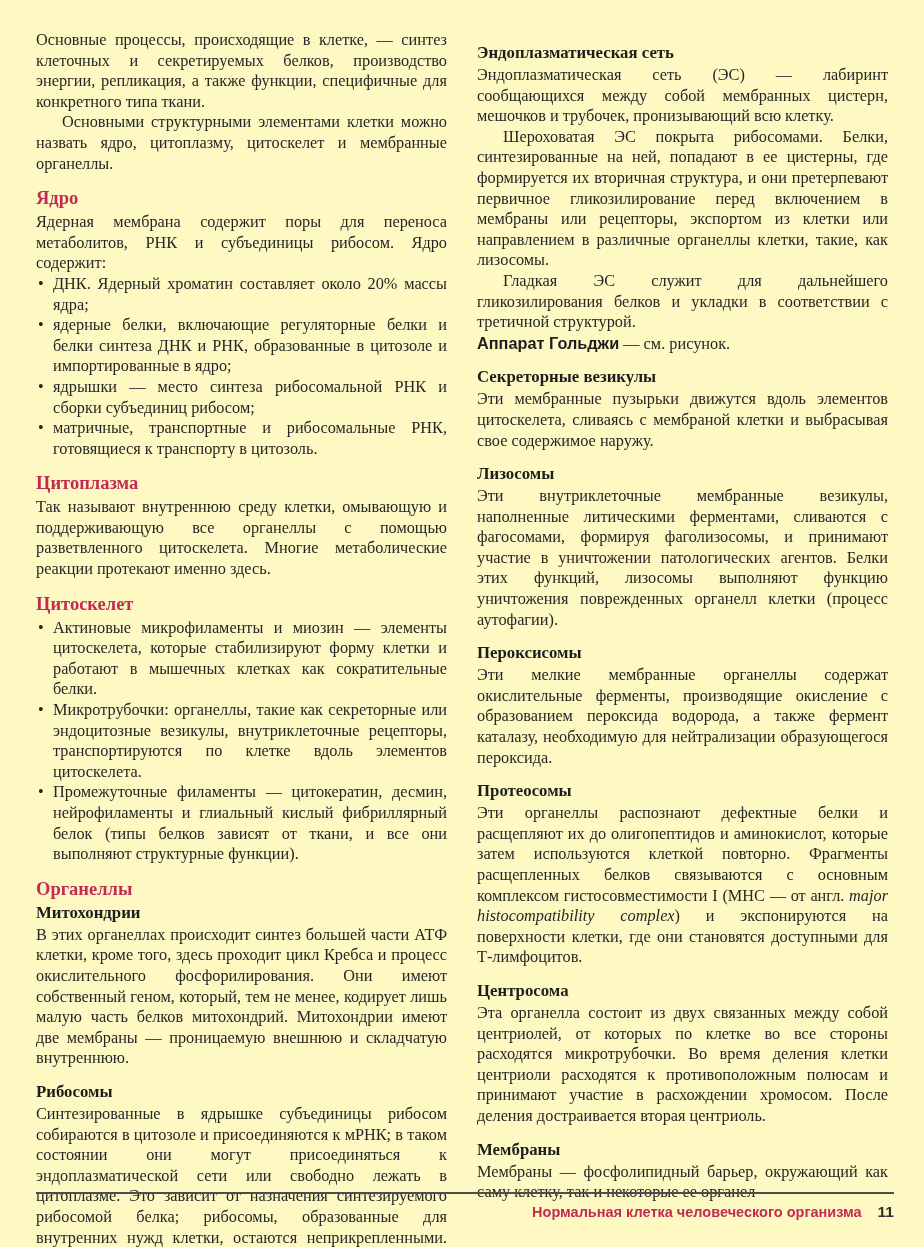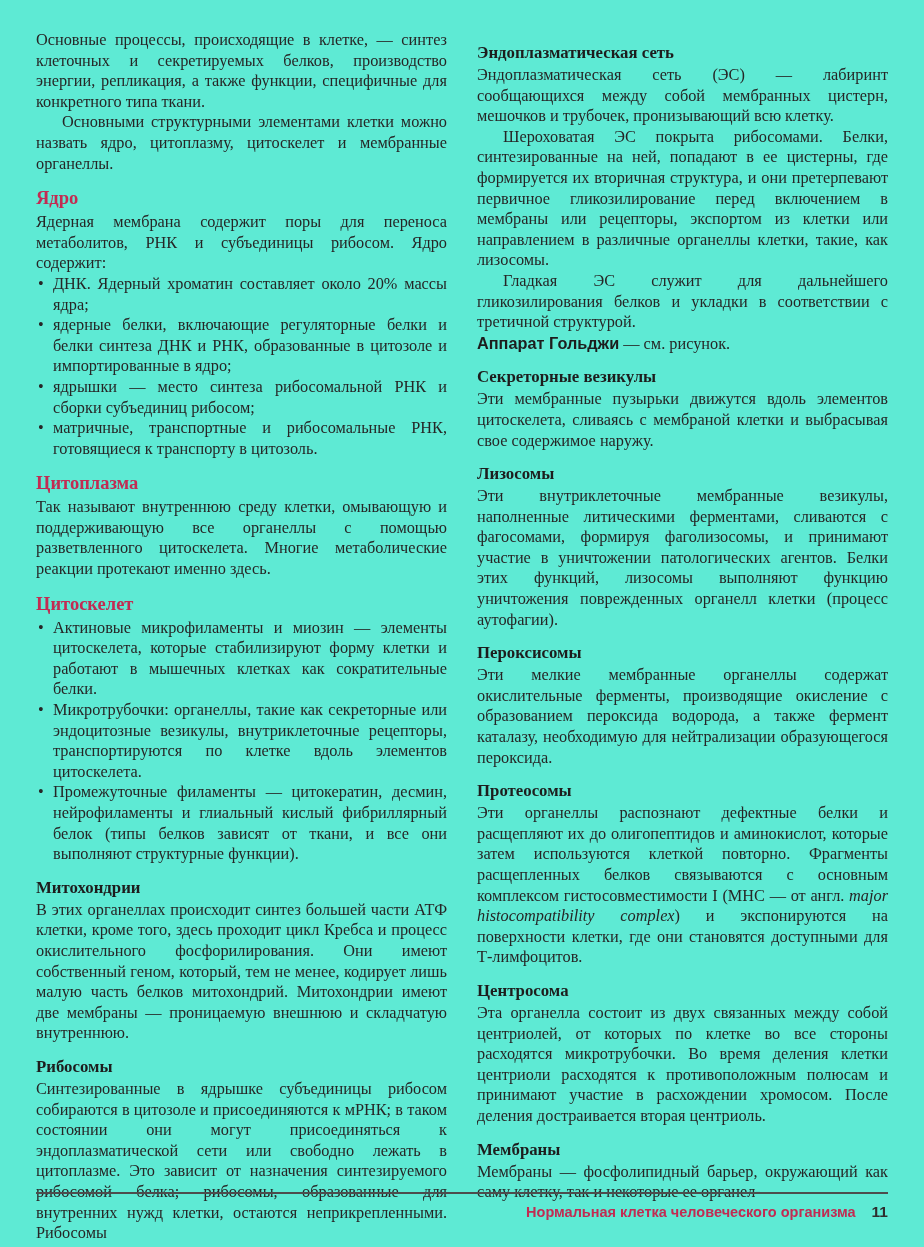--- a/index.html
+++ b/index.html
@@ -4,21 +4,21 @@
 <style>
   :root{
     --heading-red:#c22b52;
     --text:#262626;
     --rule:#4d4d4d;
   }
   html,body{margin:0;padding:0;background:#ffffff;}
   .page{
     position:relative;
     width:924px;height:1247px;
-    background:#5eead4;
+    background:#fef9c3;
     box-sizing:border-box;
     padding:30px 36px 0 36px;
     font-family:"Liberation Serif","DejaVu Serif",serif;
     color:var(--text);
     overflow:hidden;
   }
   .columns{display:flex;gap:30px;}
   .col{width:411px;}
   .col p{
     margin:0;
@@ -51,21 +51,21 @@
   }
   ul.bullets li::before{
     content:"\2022";
     position:absolute;left:2px;top:0;
     color:var(--text);
   }
   .run-i{font-style:italic;}
   .run-bs{font-family:"Liberation Sans","DejaVu Sans",sans-serif;font-weight:bold;color:#1d1d1d;}
   .footer{
     position:absolute;
-    left:36px;right:36px;bottom:26px;
+    left:36px;right:30px;bottom:26px;
   }
   .footer-rule{height:2px;background:var(--rule);}
   .footer-line{
     margin-top:9px;
     text-align:right;
     font-family:"Liberation Sans","DejaVu Sans",sans-serif;
     font-weight:bold;
     font-size:14.5px;
   }
   .footer-title{color:var(--heading-red);}
@@ -88,20 +88,21 @@
           <li>матричные, транспортные и рибосомальные РНК, готовящиеся к транспорту в цитозоль.</li>
         </ul>
         <div class="heading red">Цитоплазма</div>
         <p>Так называют внутреннюю среду клетки, омывающую и поддерживающую все органеллы с помощью разветвленного цитоскелета. Многие метаболические реакции протекают именно здесь.</p>
         <div class="heading red">Цитоскелет</div>
         <ul class="bullets">
           <li>Актиновые микрофиламенты и миозин — элементы цитоскелета, которые стабилизируют форму клетки и работают в мышечных клетках как сократительные белки.</li>
           <li>Микротрубочки: органеллы, такие как секреторные или эндоцитозные везикулы, внутриклеточные рецепторы, транспортируются по клетке вдоль элементов цитоскелета.</li>
           <li>Промежуточные филаменты — цитокератин, десмин, нейрофиламенты и глиальный кислый фибриллярный белок (типы белков зависят от ткани, и все они выполняют структурные функции).</li>
         </ul>
+        <div class="heading red">Органеллы</div>
         <div class="heading black">Митохондрии</div>
         <p>В этих органеллах происходит синтез большей части АТФ клетки, кроме того, здесь проходит цикл Кребса и процесс окислительного фосфорилирования. Они имеют собственный геном, который, тем не менее, кодирует лишь малую часть белков митохондрий. Митохондрии имеют две мембраны — проницаемую внешнюю и складчатую внутреннюю.</p>
         <div class="heading black">Рибосомы</div>
         <p>Синтезированные в ядрышке субъединицы рибосом собираются в цитозоле и присоединяются к мРНК; в таком состоянии они могут присоединяться к эндоплазматической сети или свободно лежать в цитоплазме. Это зависит от назначения синтезируемого рибосомой белка; рибосомы, образованные для внутренних нужд клетки, остаются неприкрепленными. Рибосомы</p>
       </div>
     <div class="col" id="col-right">
         <div class="heading black">Эндоплазматическая сеть</div>
         <p>Эндоплазматическая сеть (ЭС) — лабиринт сообщающихся между собой мембранных цистерн, мешочков и трубочек, пронизывающий всю клетку.</p>
         <p class="indent">Шероховатая ЭС покрыта рибосомами. Белки, синтезированные на ней, попадают в ее цистерны, где формируется их вторичная структура, и они претерпевают первичное гликозилирование перед включением в мембраны или рецепторы, экспортом из клетки или направлением в различные органеллы клетки, такие, как лизосомы.</p>
         <p class="indent">Гладкая ЭС служит для дальнейшего гликозилирования белков и укладки в соответствии с третичной структурой.</p>

